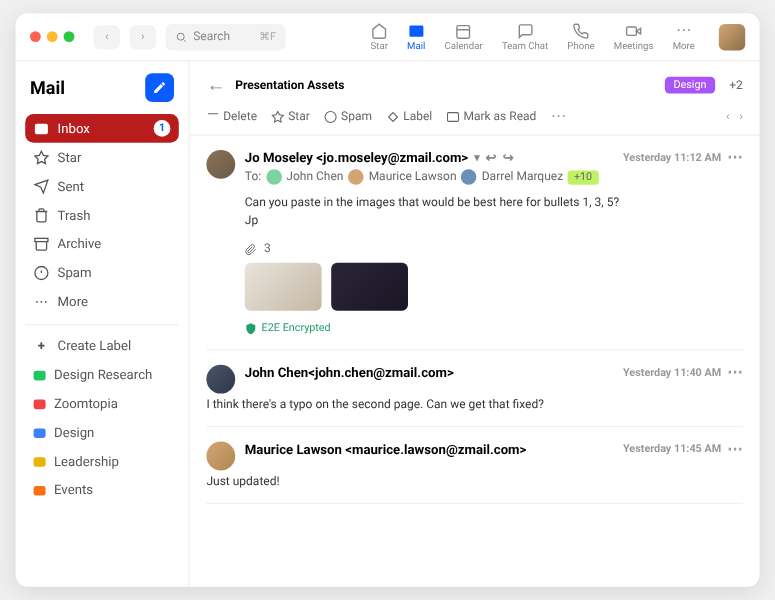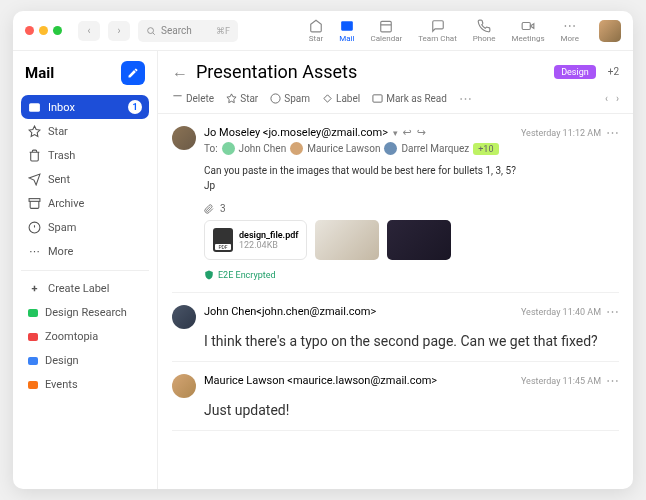--- a/index.html
+++ b/index.html
@@ -16,61 +16,61 @@
 .topitem{display:flex;flex-direction:column;align-items:center;gap:1px;padding:2px 6px;color:#888;font-size:8px;cursor:pointer}
 .topitem.active{color:#0b5cff}
 .topitem svg{width:14px;height:14px}
 .avatar{width:22px;height:22px;border-radius:5px;background:linear-gradient(135deg,#d4a574,#8b6f47)}
 .body{flex:1;display:flex;overflow:hidden}
 .sidebar{width:145px;border-right:1px solid #eee;padding:10px 8px;display:flex;flex-direction:column;font-size:11px;overflow-y:auto}
 .sbhead{display:flex;align-items:center;justify-content:space-between;margin-bottom:10px;padding:0 4px}
 .sbhead h2{font-size:15px;font-weight:700}
 .compose{width:24px;height:24px;background:#0b5cff;border-radius:6px;display:flex;align-items:center;justify-content:center;color:#fff}
 .sbitem{display:flex;align-items:center;gap:7px;padding:5px 7px;border-radius:7px;color:#555;cursor:pointer;margin-bottom:1px}
-.sbitem.active{background:#1d4ed8;color:#fff}
+.sbitem.active{background:#b91c1c;color:#fff}
 .sbitem svg{width:13px;height:13px;flex-shrink:0}
 .badge{margin-left:auto;background:#fff;color:#0b5cff;border-radius:8px;min-width:14px;height:14px;font-size:9px;font-weight:700;display:flex;align-items:center;justify-content:center}
 .sep{height:1px;background:#eee;margin:6px 0}
 .labeldot{width:10px;height:8px;border-radius:2px;flex-shrink:0}
 .main{flex:1;display:flex;flex-direction:column;overflow:hidden}
 .mhead{padding:10px 14px 6px;display:flex;align-items:center;gap:8px}
-.mhead h1{font-size:18px;font-weight:400}
+.mhead h1{font-size:10px;font-weight:700}
 .tag{margin-left:auto;background:#a855f7;color:#fff;font-size:9px;padding:2px 7px;border-radius:4px}
 .plus{font-size:10px;color:#666;margin-left:4px}
 .toolbar{display:flex;align-items:center;gap:12px;padding:4px 14px 8px;border-bottom:1px solid #eee;font-size:10px;color:#666}
 .tbtn{display:flex;align-items:center;gap:3px;cursor:pointer}
 .tbtn svg{width:11px;height:11px}
 .tnav{margin-left:auto;display:flex;gap:8px;color:#999}
 .thread{flex:1;overflow-y:auto;padding:0 14px}
 .msg{padding:12px 0;border-bottom:1px solid #f0f0f0}
 .msghead{display:flex;gap:8px;align-items:flex-start}
 .mava{width:24px;height:24px;border-radius:50%;flex-shrink:0;background:#ddd}
 .mava.a1{background:linear-gradient(135deg,#8b7355,#6b5a47)}
 .mava.a2{background:linear-gradient(135deg,#4a5568,#2d3748)}
 .mava.a3{background:linear-gradient(135deg,#d4a574,#b08850)}
-.mfrom{font-size:11px;font-weight:400;display:flex;align-items:center;gap:5px}
+.mfrom{font-size:11px;font-weight:700;display:flex;align-items:center;gap:5px}
 .mtime{margin-left:auto;font-size:9px;color:#999}
 .dots{color:#999;cursor:pointer;font-size:13px;line-height:1}
 .mto{font-size:10px;color:#666;margin-top:3px;display:flex;align-items:center;gap:4px;flex-wrap:wrap}
 .tava{width:13px;height:13px;border-radius:50%;display:inline-block}
 .ta1{background:#7dd3a0}.ta2{background:#d4a574}.ta3{background:#6b8fb5}
 .pluschip{background:#bef264;padding:1px 5px;border-radius:3px;font-size:9px}
 .mbody{margin-left:32px;margin-top:8px;font-size:10px;color:#333;line-height:1.5}
 .attach{margin-left:32px;margin-top:10px;font-size:10px}
 .attachhead{display:flex;align-items:center;gap:6px;color:#666}
 .dl{color:#0b5cff;cursor:pointer}
 .files{display:flex;gap:8px;margin-top:6px}
 .file{border:1px solid #e5e5e5;border-radius:6px;padding:6px 8px;display:flex;align-items:center;gap:6px;font-size:9px}
 .fileicon{width:20px;height:24px;background:#333;border-radius:3px;position:relative}
 .fileicon::after{content:"PDF";position:absolute;bottom:2px;left:2px;right:2px;background:#fff;color:#333;font-size:5px;text-align:center;border-radius:1px}
 .thumb{width:64px;height:40px;border-radius:5px;background:#ccc}
 .th1{background:linear-gradient(135deg,#e8e4dc,#c4b8a4)}
 .th2{background:linear-gradient(135deg,#2a2438,#1a1625)}
 .enc{margin-left:32px;margin-top:10px;font-size:9px;color:#22a06b;display:flex;align-items:center;gap:4px}
-.reply{margin-left:32px;margin-top:4px;font-size:14px;color:#333}
+.reply{margin-top:4px;font-size:10px;color:#333}
 .arrow{color:#888;cursor:pointer}
 </style>
 </head>
 <body>
 
 <div class="window">
   <div class="titlebar">
     <div class="traffic">
       <div class="dot red"></div>
       <div class="dot yellow"></div>
@@ -151,29 +151,29 @@
           <span class="badge">1</span>
         </div>
       <div class="sbitem">
           <svg viewBox="0 0 24 24" fill="none" stroke="currentColor" stroke-width="2">
             <polygon points="12 2 15.09 8.26 22 9.27 17 14.14 18.18 21.02 12 17.77 5.82 21.02 7 14.14 2 9.27 8.91 8.26 12 2"></polygon>
           </svg>
           <span>Star</span>
         </div>
       <div class="sbitem">
           <svg viewBox="0 0 24 24" fill="none" stroke="currentColor" stroke-width="2">
+            <path d="m22 2-7 20-4-9-9-4Z"></path>
+          </svg>
+          <span>Sent</span>
+        </div>
+      <div class="sbitem">
+          <svg viewBox="0 0 24 24" fill="none" stroke="currentColor" stroke-width="2">
             <path d="M3 6h18M8 6V4a2 2 0 0 1 2-2h4a2 2 0 0 1 2 2v2m3 0v14a2 2 0 0 1-2 2H7a2 2 0 0 1-2-2V6h14z"></path>
           </svg>
           <span>Trash</span>
-        </div>
-      <div class="sbitem">
-          <svg viewBox="0 0 24 24" fill="none" stroke="currentColor" stroke-width="2">
-            <path d="m22 2-7 20-4-9-9-4Z"></path>
-          </svg>
-          <span>Sent</span>
         </div>
       <div class="sbitem">
           <svg viewBox="0 0 24 24" fill="none" stroke="currentColor" stroke-width="2">
             <rect x="2" y="3" width="20" height="5"></rect>
             <path d="M4 8v11a2 2 0 0 0 2 2h12a2 2 0 0 0 2-2V8"></path>
           </svg>
           <span>Archive</span>
         </div>
       <div class="sbitem">
           <svg viewBox="0 0 24 24" fill="none" stroke="currentColor" stroke-width="2">
@@ -196,20 +196,24 @@
           <span class="labeldot" style="background:#22c55e"></span>
           <span>Design Research</span>
         </div>
       <div class="sbitem">
           <span class="labeldot" style="background:#ef4444"></span>
           <span>Zoomtopia</span>
         </div>
       <div class="sbitem">
           <span class="labeldot" style="background:#3b82f6"></span>
           <span>Design</span>
+        </div>
+      <div class="sbitem">
+          <span class="labeldot" style="background:#eab308"></span>
+          <span>Leadership</span>
         </div>
       <div class="sbitem">
           <span class="labeldot" style="background:#f97316"></span>
           <span>Events</span>
         </div>
     </div>
 
     <div class="main">
       <div class="mhead">
         <span class="arrow">←</span>
@@ -285,27 +289,20 @@
             <div>Jp</div>
           </div>
           <div class="attach">
             <div class="attachhead">
               <svg width="10" height="10" viewBox="0 0 24 24" fill="none" stroke="currentColor" stroke-width="2">
                   <path d="m21.44 11.05-9.19 9.19a6 6 0 0 1-8.49-8.49l8.57-8.57A4 4 0 1 1 18 8.84l-8.59 8.57a2 2 0 0 1-2.83-2.83l8.49-8.48"></path>
                 </svg>
               <span>3</span>
             </div>
             <div class="files">
-              <div class="file">
-                <div class="fileicon"></div>
-                <div>
-                  <div style="font-weight:600">design_file.pdf</div>
-                  <div style="color:#999">122.04KB</div>
-                </div>
-              </div>
               <div class="thumb th1"></div>
               <div class="thumb th2"></div>
             </div>
           </div>
           <div class="enc">
             <svg width="10" height="10" viewBox="0 0 24 24" fill="currentColor">
                 <path d="M12 1 3 5v6c0 5.55 3.84 10.74 9 12 5.16-1.26 9-6.45 9-12V5l-9-4z"></path>
               </svg>
             <span>E2E Encrypted</span>
           </div>

